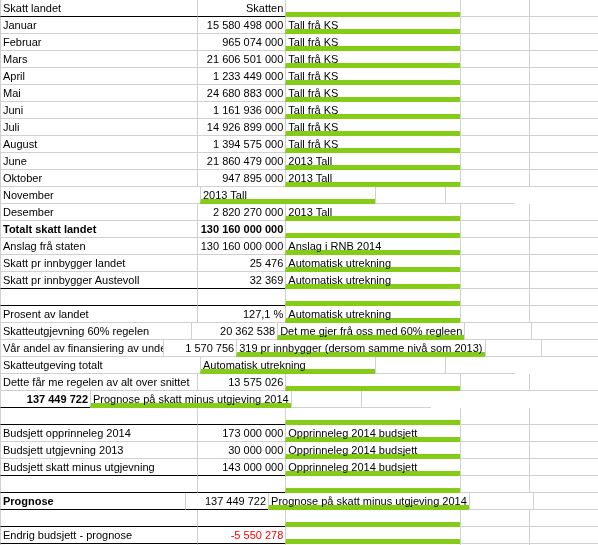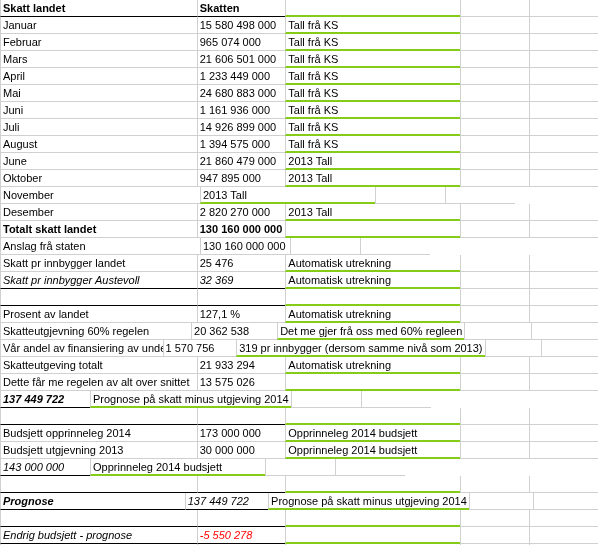--- a/index.html
+++ b/index.html
@@ -22,26 +22,26 @@
   }
   .cell {
     border-left: 1px solid #d0d0d0;
     border-bottom: 1px solid #d0d0d0;
     padding: 0 2px;
     overflow: hidden;
     white-space: nowrap;
     box-sizing: border-box;
   }
   .col-a { width: 200px; text-align: left; }
-  .col-b { width: 90px;  text-align: left; }
-  .col-c { border-left: 1px solid #d0d0d0; border-bottom: 2px solid #84cc16; padding: 0 2px; flex:0 0 170px; text-align:left; overflow:visible; white-space:nowrap; }
+  .col-b { width: 90px;  text-align: right; }
+  .col-c { border-left: 1px solid #d0d0d0; border-bottom: 5px solid #84cc16; padding: 0 2px; flex:0 0 170px; text-align:left; overflow:visible; white-space:nowrap; }
   .col-d, .col-e { width:69px; border-left:1px solid #d0d0d0; border-bottom:1px solid #d0d0d0; }
-  .hdr { font-weight: bold; border-bottom: 1px solid #000 !important; }
+  .hdr { font-weight: normal; border-bottom: 1px solid #000 !important; }
   .bold { font-weight: bold; }
-  .botrule .col-a, .botrule .col-b { border-bottom: 1px solid #000; font-style: italic; }
+  .botrule .col-a, .botrule .col-b { border-bottom: 1px solid #000; }
   .neg { color: #ff0000; }
 </style>
 </head>
 <body>
 
 <div class="sheet">
 
   <div class="row">
     <div class="cell col-a hdr">Skatt landet</div>
     <div class="cell col-b hdr">Skatten</div>
@@ -139,20 +139,21 @@
       <div class="row ">
     <div class="cell col-a bold">Totalt skatt landet</div>
     <div class="cell col-b bold">130 160 000 000</div>
     <div class="col-c"></div>
     <div class="col-d"></div>
     <div class="col-e"></div>
   </div>
       <div class="row ">
     <div class="cell col-a">Anslag frå staten</div>
     <div class="cell col-b">130 160 000 000</div>
+    <div class="col-c">Anslag i RNB 2014</div>
     <div class="col-d"></div>
     <div class="col-e"></div>
   </div>
       <div class="row ">
     <div class="cell col-a">Skatt pr innbygger landet</div>
     <div class="cell col-b">25 476</div>
     <div class="col-c">Automatisk utrekning</div>
     <div class="col-d"></div>
     <div class="col-e"></div>
   </div>
@@ -190,21 +191,20 @@
   </div>
       <div class="row ">
     <div class="cell col-a">Vår andel av finansiering av under 90%</div>
     <div class="cell col-b">1 570 756</div>
     <div class="col-c">319 pr innbygger (dersom samme nivå som 2013)</div>
     <div class="col-d"></div>
     <div class="col-e"></div>
   </div>
       <div class="row ">
     <div class="cell col-a">Skatteutgeving totalt</div>
-    <div class="cell col-b">21 933 294</div>
     <div class="col-c">Automatisk utrekning</div>
     <div class="col-d"></div>
     <div class="col-e"></div>
   </div>
       <div class="row ">
     <div class="cell col-a">Dette får me regelen av alt over snittet</div>
     <div class="cell col-b">13 575 026</div>
     <div class="col-c"></div>
     <div class="col-d"></div>
     <div class="col-e"></div>
@@ -234,20 +234,21 @@
     <div class="col-e"></div>
   </div>
       <div class="row ">
     <div class="cell col-a">Budsjett utgjevning 2013</div>
     <div class="cell col-b">30 000 000</div>
     <div class="col-c">Opprinneleg 2014 budsjett</div>
     <div class="col-d"></div>
     <div class="col-e"></div>
   </div>
       <div class="row  botrule">
+    <div class="cell col-a">Budsjett skatt minus utgjevning</div>
     <div class="cell col-b">143 000 000</div>
     <div class="col-c">Opprinneleg 2014 budsjett</div>
     <div class="col-d"></div>
     <div class="col-e"></div>
   </div>
     </div>
 
   <div class="row botrule">
     <div class="cell col-a"></div>
     <div class="cell col-b"></div>

